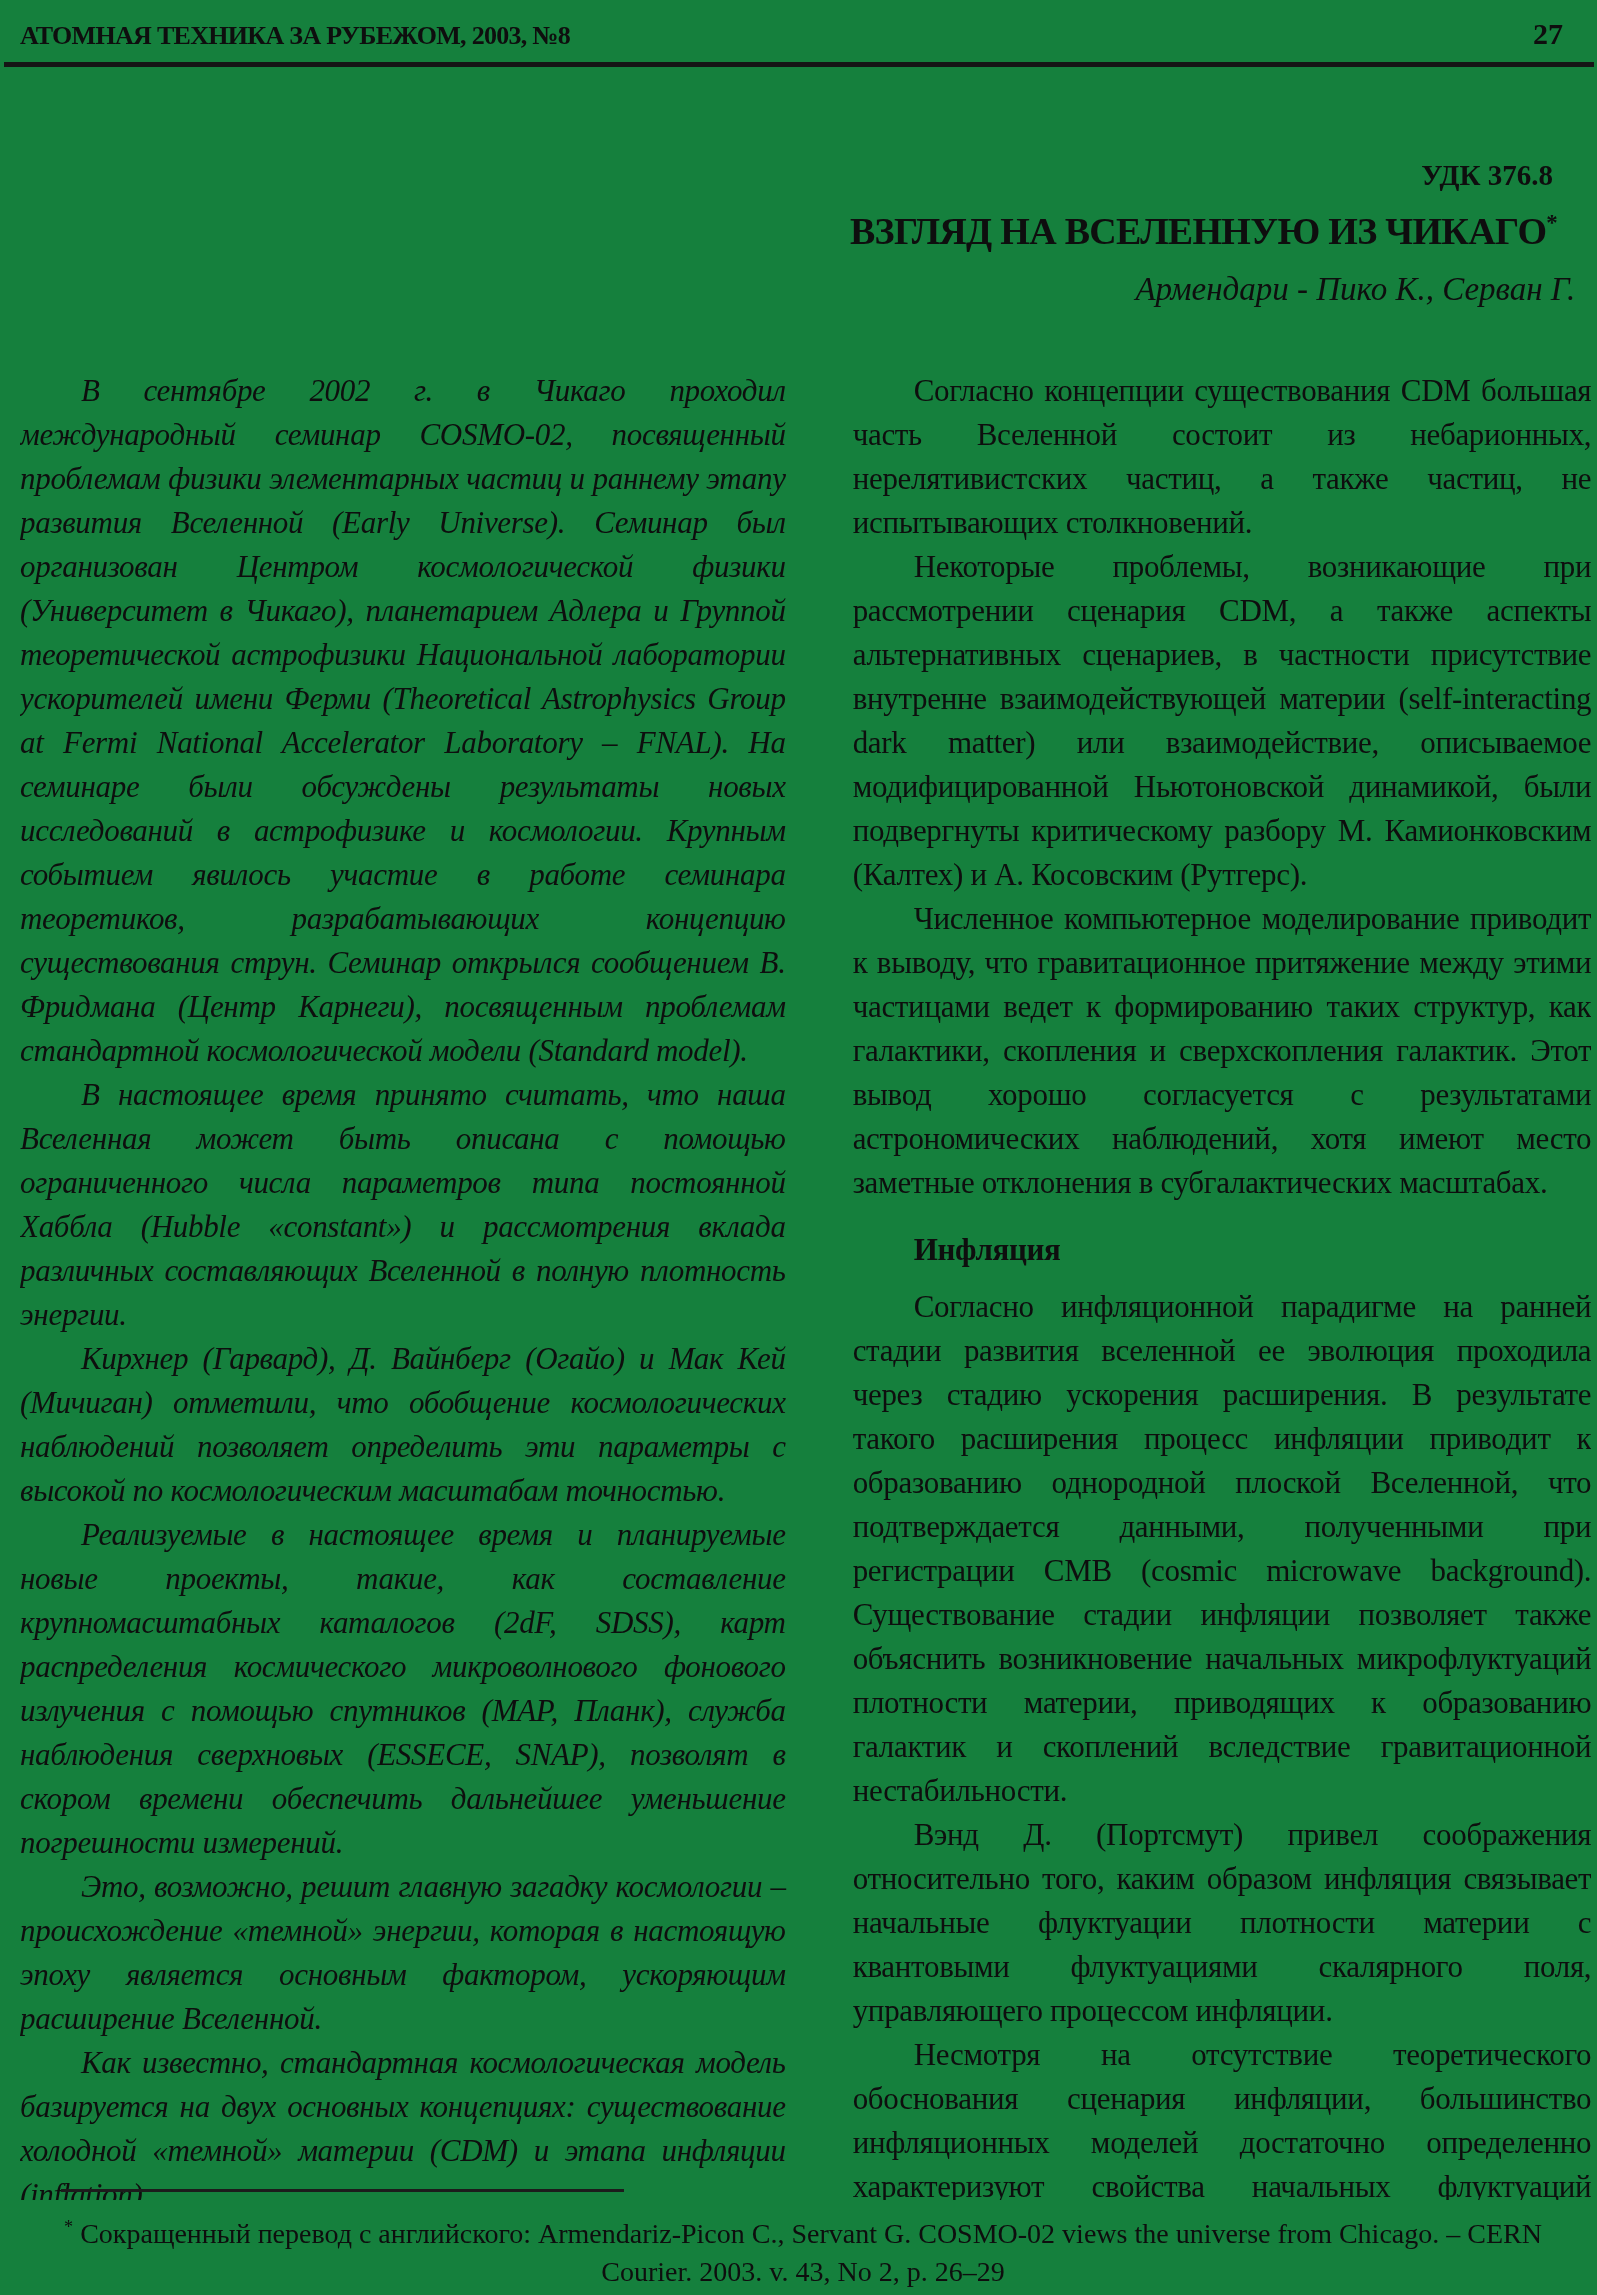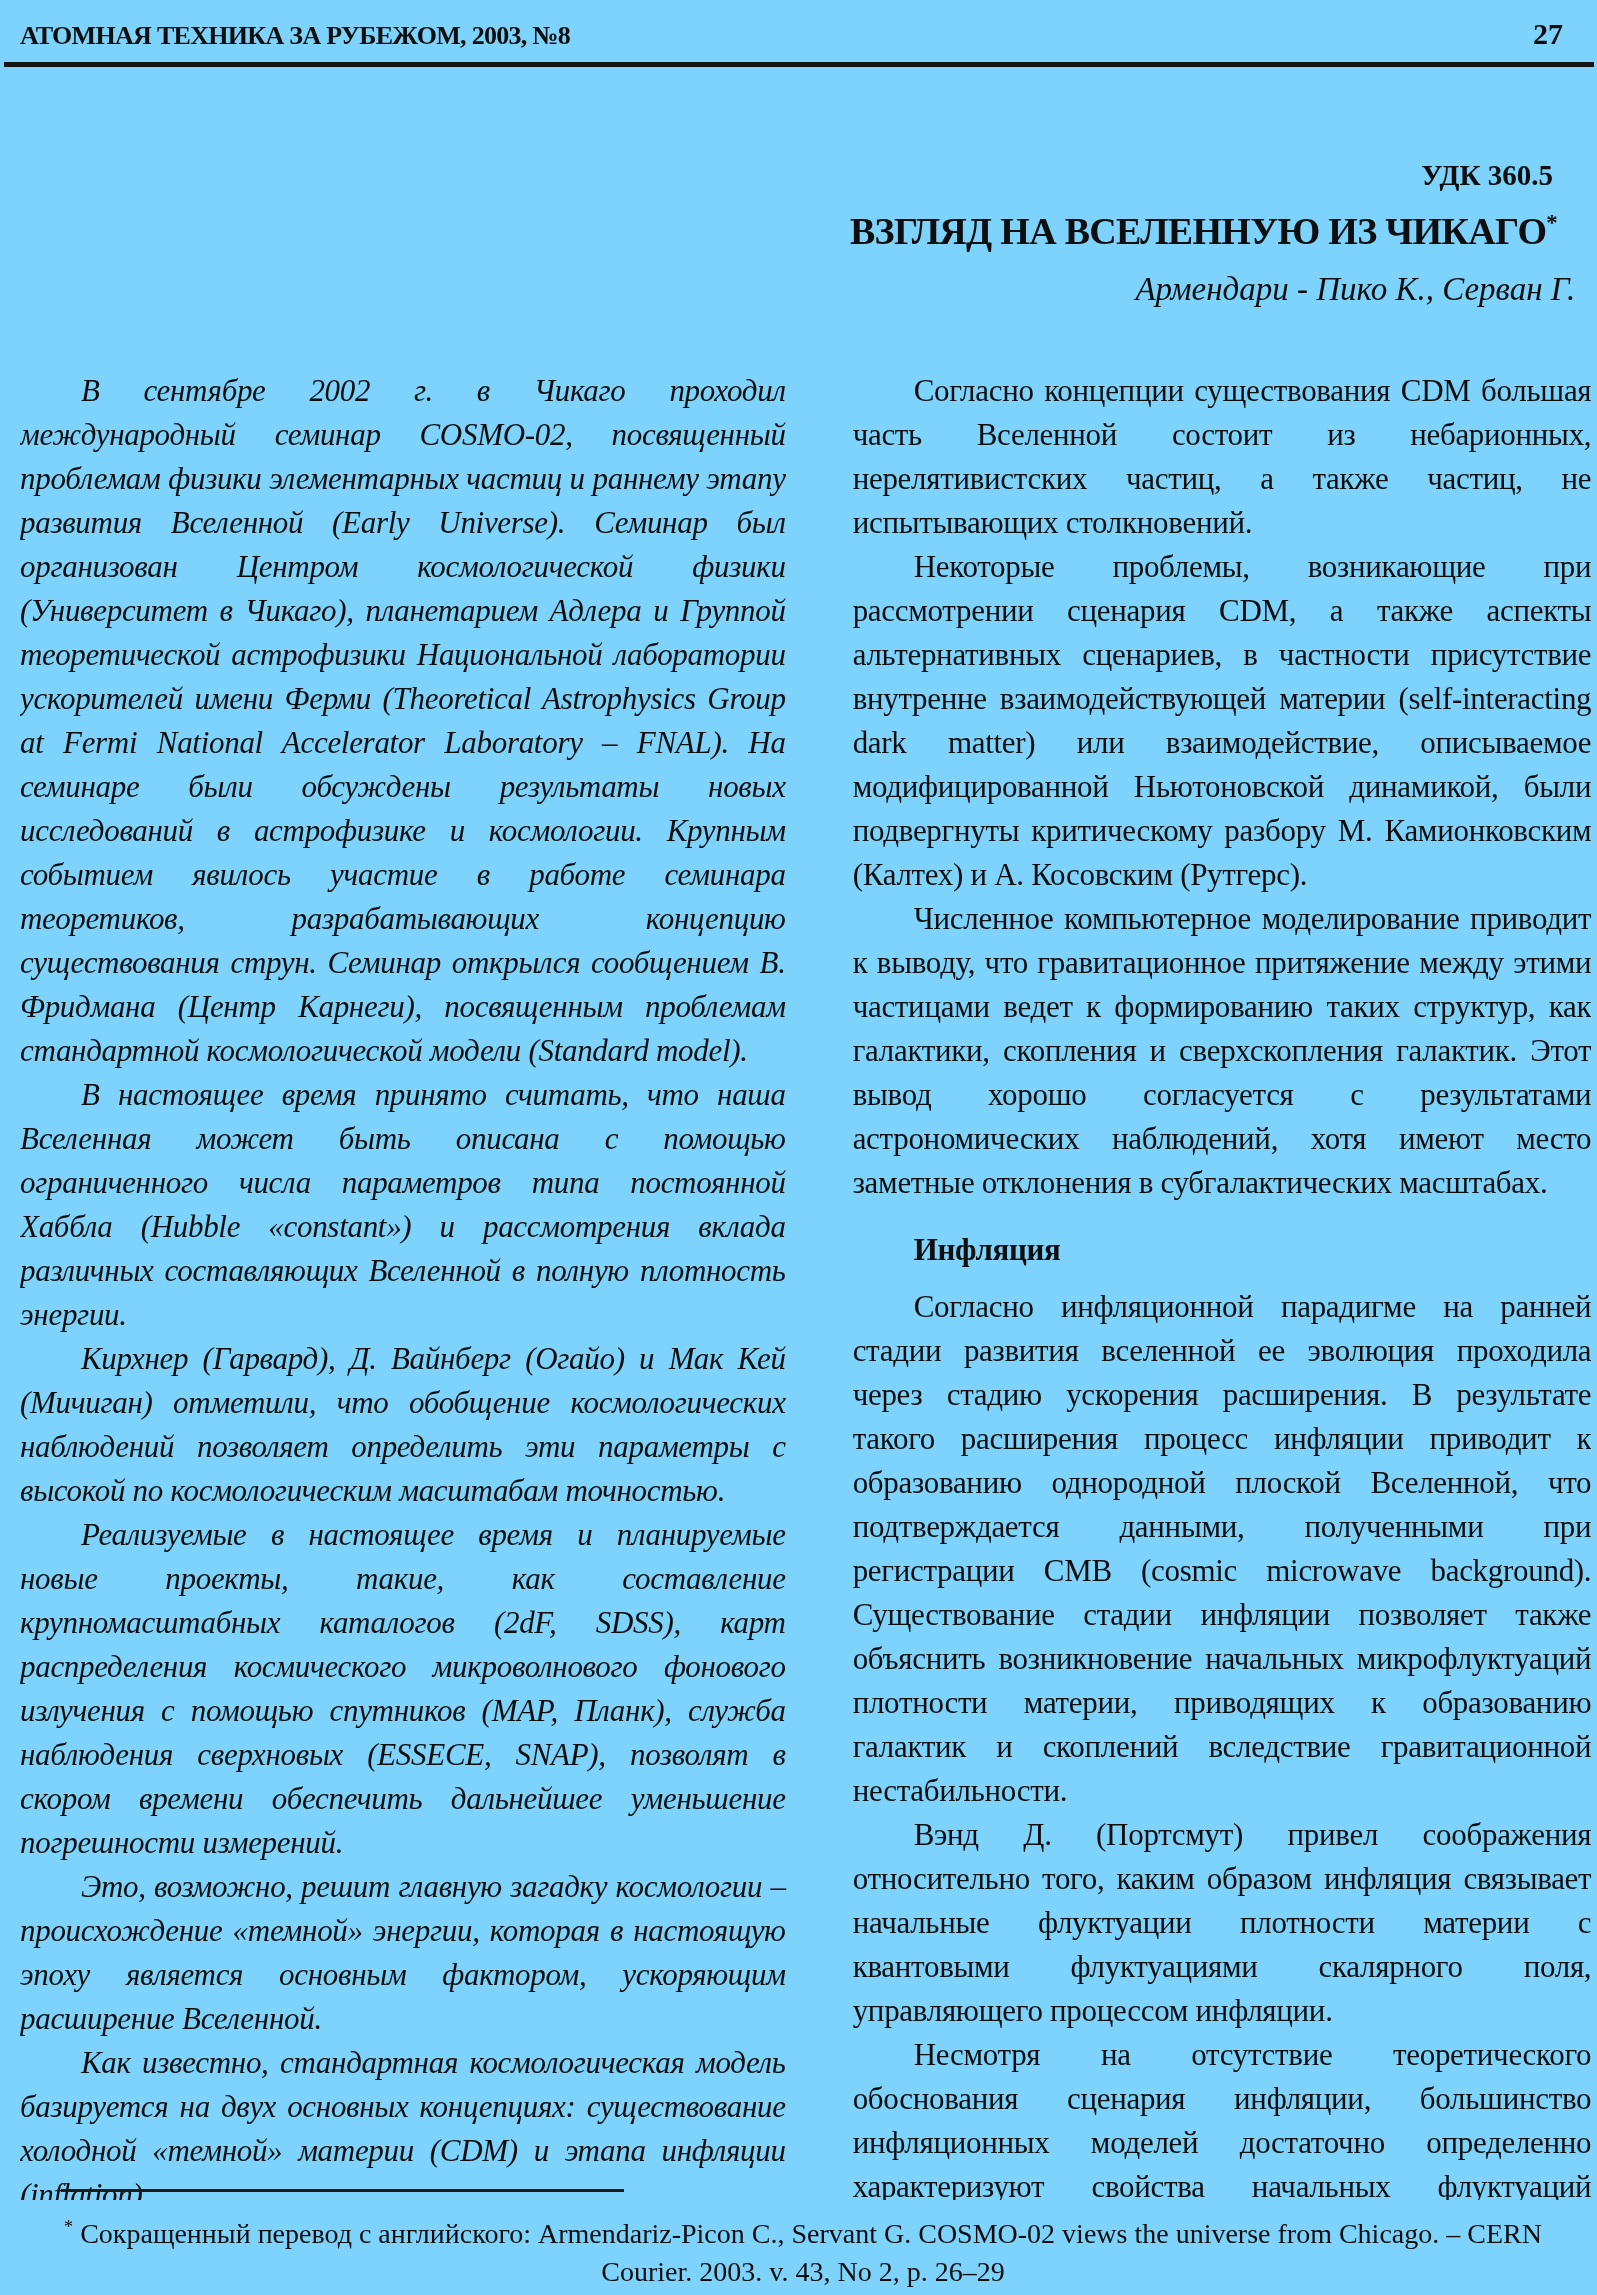--- a/index.html
+++ b/index.html
@@ -1,21 +1,21 @@
 <!DOCTYPE html>
 <html lang="ru" style="font-size:10.7px"><head>
 <meta charset="utf-8">
 <style>
   html, body { margin: 0; padding: 0; background: #e8e8e4; }
   .page {
     position: relative;
     width: 1598px;
     height: 2295px;
     margin: 0 auto;
-    background: #7dd3fc;
+    background: #15803d;
     color: #0e0e0e;
     font-family: "Liberation Serif", "DejaVu Serif", serif;
     overflow: hidden;
   }
   .header-row {
     display: flex;
     justify-content: space-between;
     align-items: baseline;
     padding: 17.3px 35px 0 20px;
   }
@@ -108,21 +108,21 @@
 <div class="page">
 
   <div class="header-row">
     <div class="journal-title">АТОМНАЯ ТЕХНИКА ЗА РУБЕЖОМ, 2003, №8</div>
     <div class="page-number">27</div>
   </div>
 
   <div class="header-rule"></div>
 
   <div class="front-matter">
-    <div class="udc">УДК 360.5</div>
+    <div class="udc">УДК 376.8</div>
     <h1 class="article-title"><span>ВЗГЛЯД НА ВСЕЛЕННУЮ ИЗ ЧИКАГО</span><sup>*</sup></h1>
     <div class="authors">Армендари - Пико К., Серван Г.</div>
   </div>
 
   <div class="columns">
     <div class="col col-left">
         <p class="body-paragraph">В сентябре 2002 г. в Чикаго проходил международный семинар COSMO-02, посвященный проблемам физики элементарных частиц и раннему этапу развития Вселенной (Early Universe). Семинар был организован Центром космологической физики (Университет в Чикаго), планетарием Адлера и Группой теоретической астрофизики Национальной лаборатории ускорителей имени Ферми (Theoretical Astrophysics Group at Fermi National Accelerator Laboratory – FNAL). На семинаре были обсуждены результаты новых исследований в астрофизике и космологии. Крупным событием явилось участие в работе семинара теоретиков, разрабатывающих концепцию существования струн. Семинар открылся сообщением В. Фридмана (Центр Карнеги), посвященным проблемам стандартной космологической модели (Standard model).</p>
         <p class="body-paragraph">В настоящее время принято считать, что наша Вселенная может быть описана с помощью ограниченного числа параметров типа постоянной Хаббла (Hubble «constant») и рассмотрения вклада различных составляющих Вселенной в полную плотность энергии.</p>
         <p class="body-paragraph">Кирхнер (Гарвард), Д. Вайнберг (Огайо) и Мак Кей (Мичиган) отметили, что обобщение космологических наблюдений позволяет определить эти параметры с высокой по космологическим масштабам точностью.</p>
         <p class="body-paragraph">Реализуемые в настоящее время и планируемые новые проекты, такие, как составление крупномасштабных каталогов (2dF, SDSS), карт распределения космического микроволнового фонового излучения с помощью спутников (MAP, Планк), служба наблюдения сверхновых (ESSECE, SNAP), позволят в скором времени обеспечить дальнейшее уменьшение погрешности измерений.</p>

